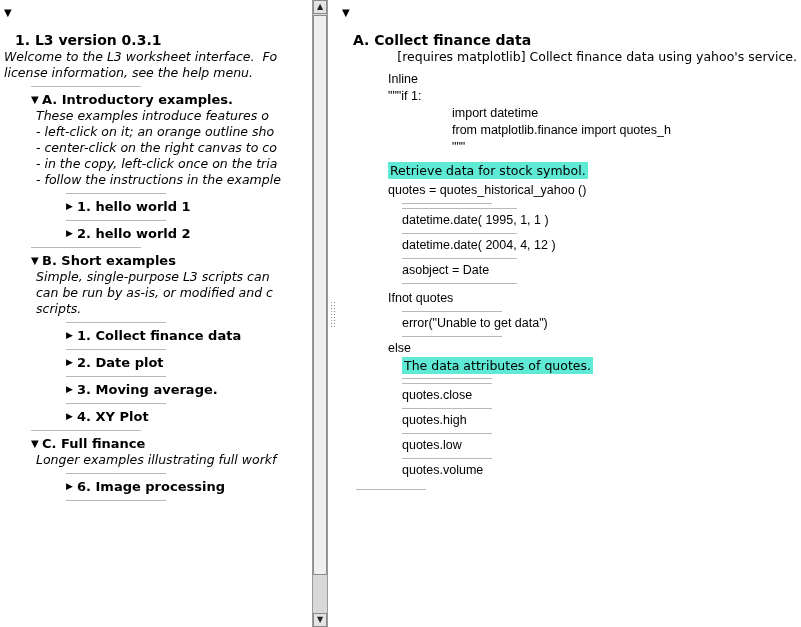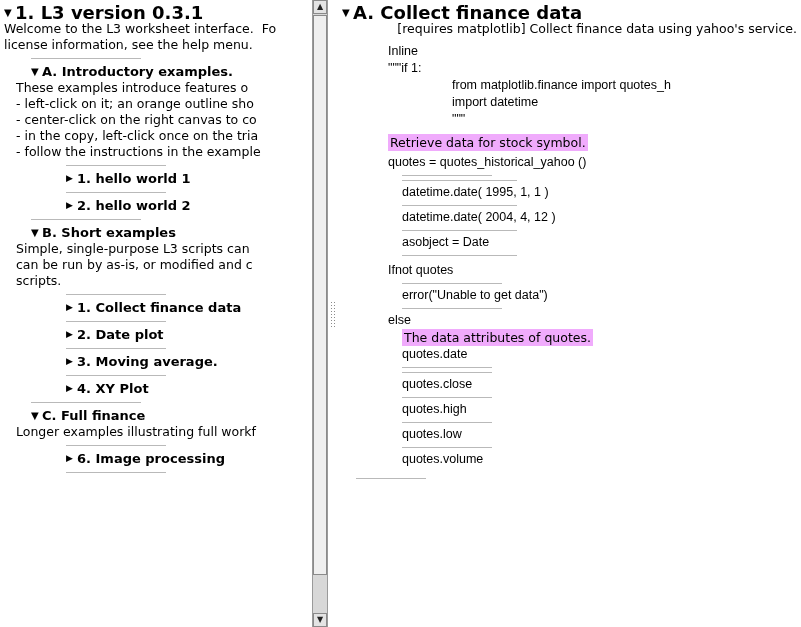--- a/index.html
+++ b/index.html
@@ -119,40 +119,42 @@
     color: #000;
     user-select: none;
   }
   .tri.right { font-size: 9px; }
   .node-title {
     font-weight: bold;
     font-size: 13px;
     line-height: 17px;
   }
   .node-title.big {
-    font-size: 18px;
+    font-size: 14px;
+    margin-top: 28px;
   }
   .body-text {
     font-size: 12.5px;
     line-height: 16px;
     white-space: pre;
+    font-style: italic;
   }
   .rule {
     height: 0;
     border-top: 1px solid #b9b9b9;
     margin: 5px 0 4px 0;
   }
   .rule.w100 { width: 100px; }
   .rule.w110 { width: 110px; }
 
   .lvl1 { margin-left: 0px; }
   .lvl2 { margin-left: 27px; }
   .lvl3 { margin-left: 62px; }
 
-  .indent-text { margin-left: 12px; }
+  .indent-text { margin-left: 32px; }
 
   .collapsed-item { margin-top: 2px; }
 
   
   .mono {
     font-family: Liberation Sans, sans-serif;
     font-size: 12.5px;
     line-height: 17px;
     white-space: pre;
   }
@@ -163,21 +165,21 @@
   .doc-sub {
     font-size: 12.5px;
     line-height: 16px;
     margin-left: 14px;
     text-align: right;
   }
   .code-block {
     margin-left: 14px;
   }
   .hl {
-    background: #f0abfc;
+    background: #5eead4;
     font-family: "DejaVu Sans", sans-serif;
     font-size: 12.5px;
     padding: 1px 2px;
   }
   .row { display: flex; align-items: flex-start; }
   .ind1 { margin-left: 32px; }
   .ind3 { margin-left: 96px; }
   .ind4 { margin-left: 46px; }
   .mini-rule {
     border-top: 1px solid #b9b9b9;
@@ -297,22 +299,22 @@
       <span class="node-title big">A. Collect finance data</span>
     </div>
     <div class="doc-sub">[requires matplotlib] Collect finance data using yahoo's service.</div>
 
     <div class="code-block">
 
       <div class="sp6"></div>
       <div class="mono ind1">Inline</div>
       <div class="mono ind1">"""if 1:</div>
 
+      <div class="mono ind3">import datetime</div>
       <div class="mono ind3">from matplotlib.finance import quotes_h</div>
-      <div class="mono ind3">import datetime</div>
       <div class="mono ind3">"""</div>
 
       <div class="sp6"></div>
       <div class="row ind1">
         <span class="hl">Retrieve data for stock symbol.</span>
       </div>
 
       <div class="sp3"></div>
       <div class="mono ind1">quotes = quotes_historical_yahoo ()</div>
 
@@ -338,21 +340,20 @@
         <div class="mini-rule w100"></div>
       </div>
 
       <div class="mono ind1">else</div>
 
       <div class="row ind4">
         <span class="hl">The data attributes of quotes.</span>
       </div>
 
       <div class="attr-line">
-        <div class="mono">quotes.date</div>
         <div class="mini-rule w90"></div>
         <div class="mini-rule w90"></div>
         <div class="mono">quotes.close</div>
         <div class="mini-rule w90"></div>
         <div class="mono">quotes.high</div>
         <div class="mini-rule w90"></div>
         <div class="mono">quotes.low</div>
         <div class="mini-rule w90"></div>
         <div class="mono">quotes.volume</div>
       </div>

